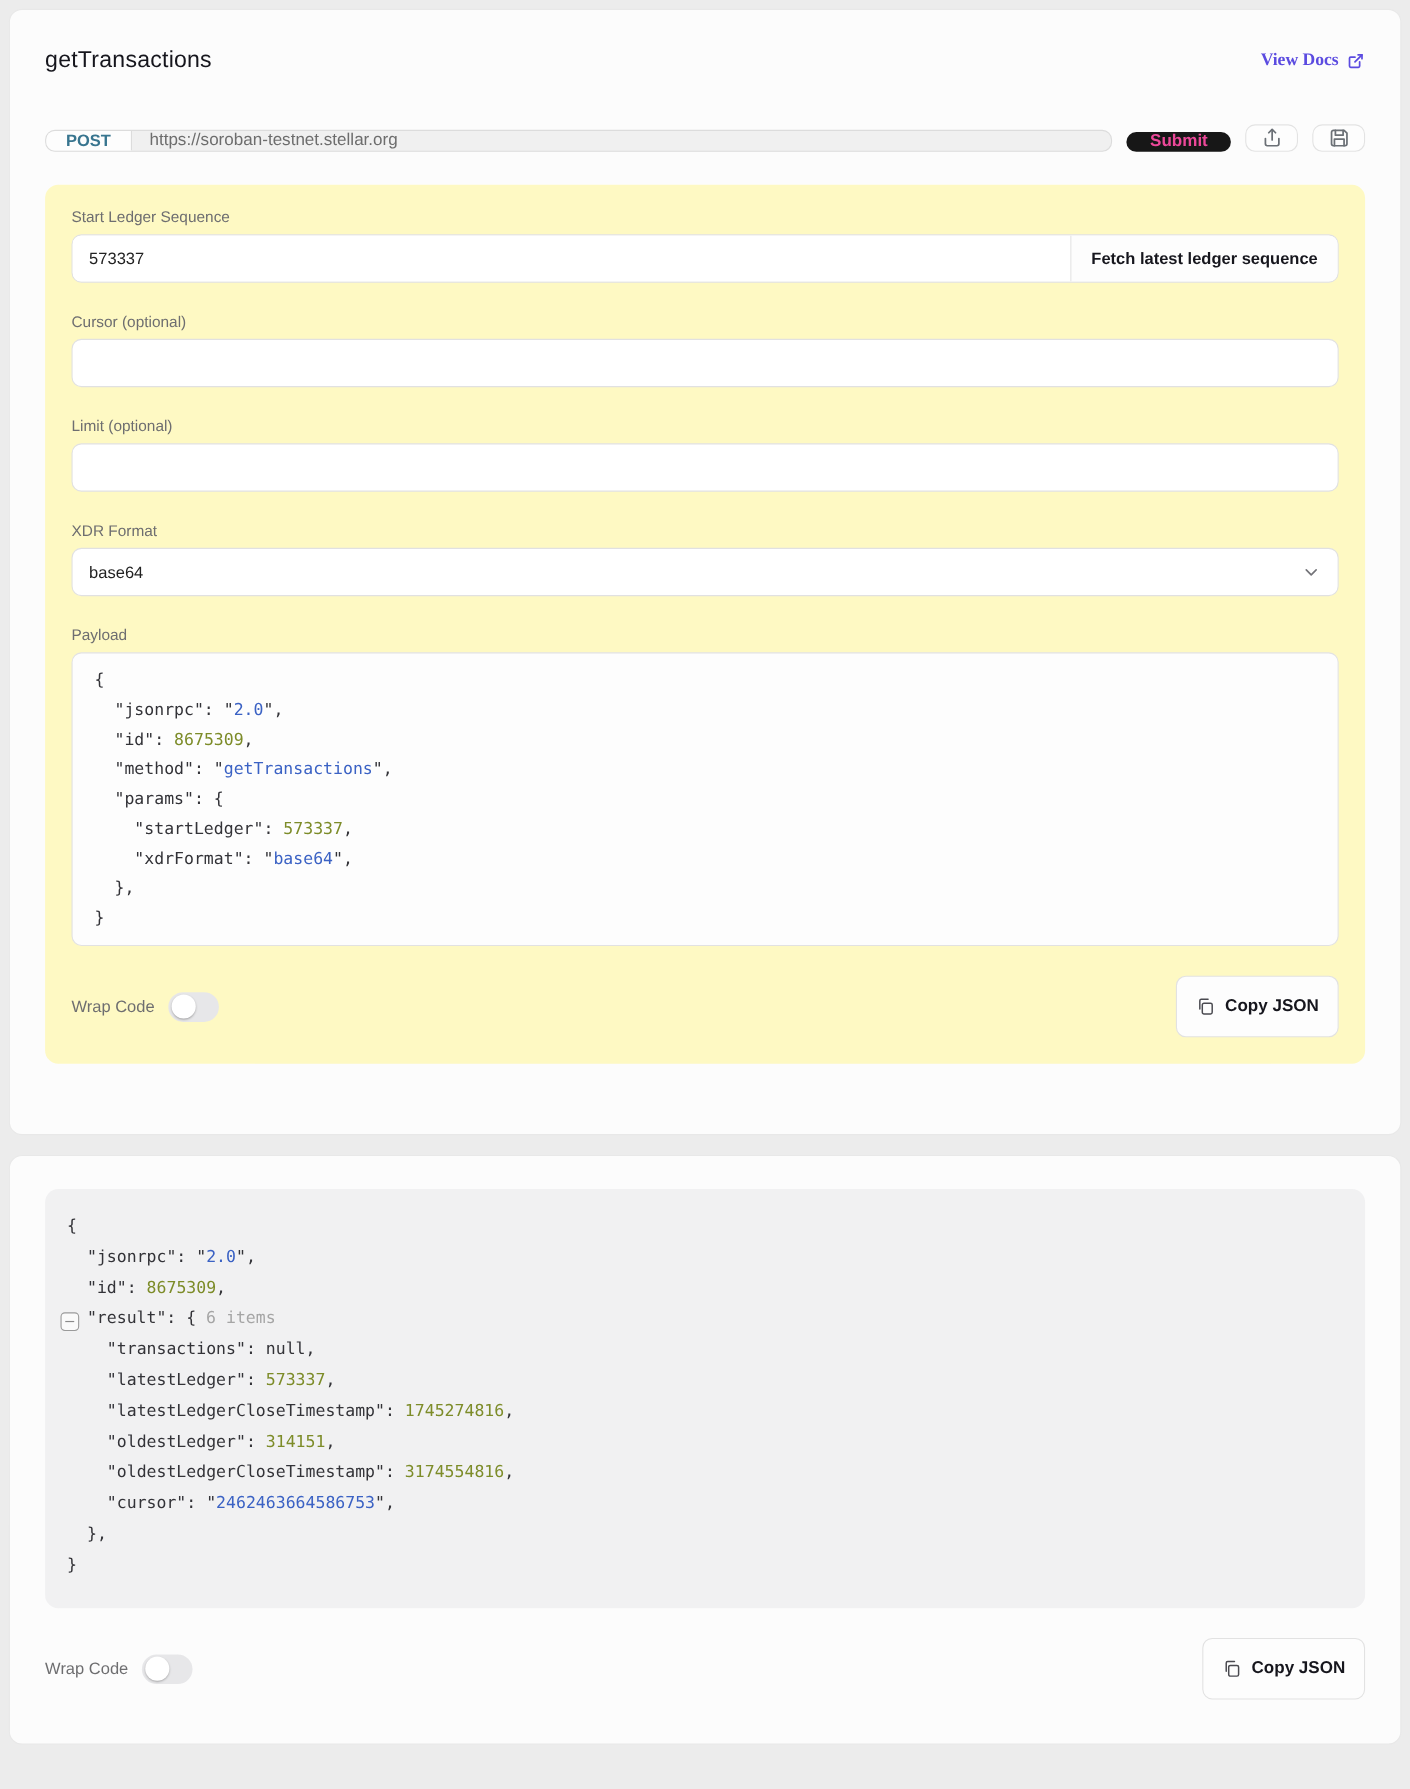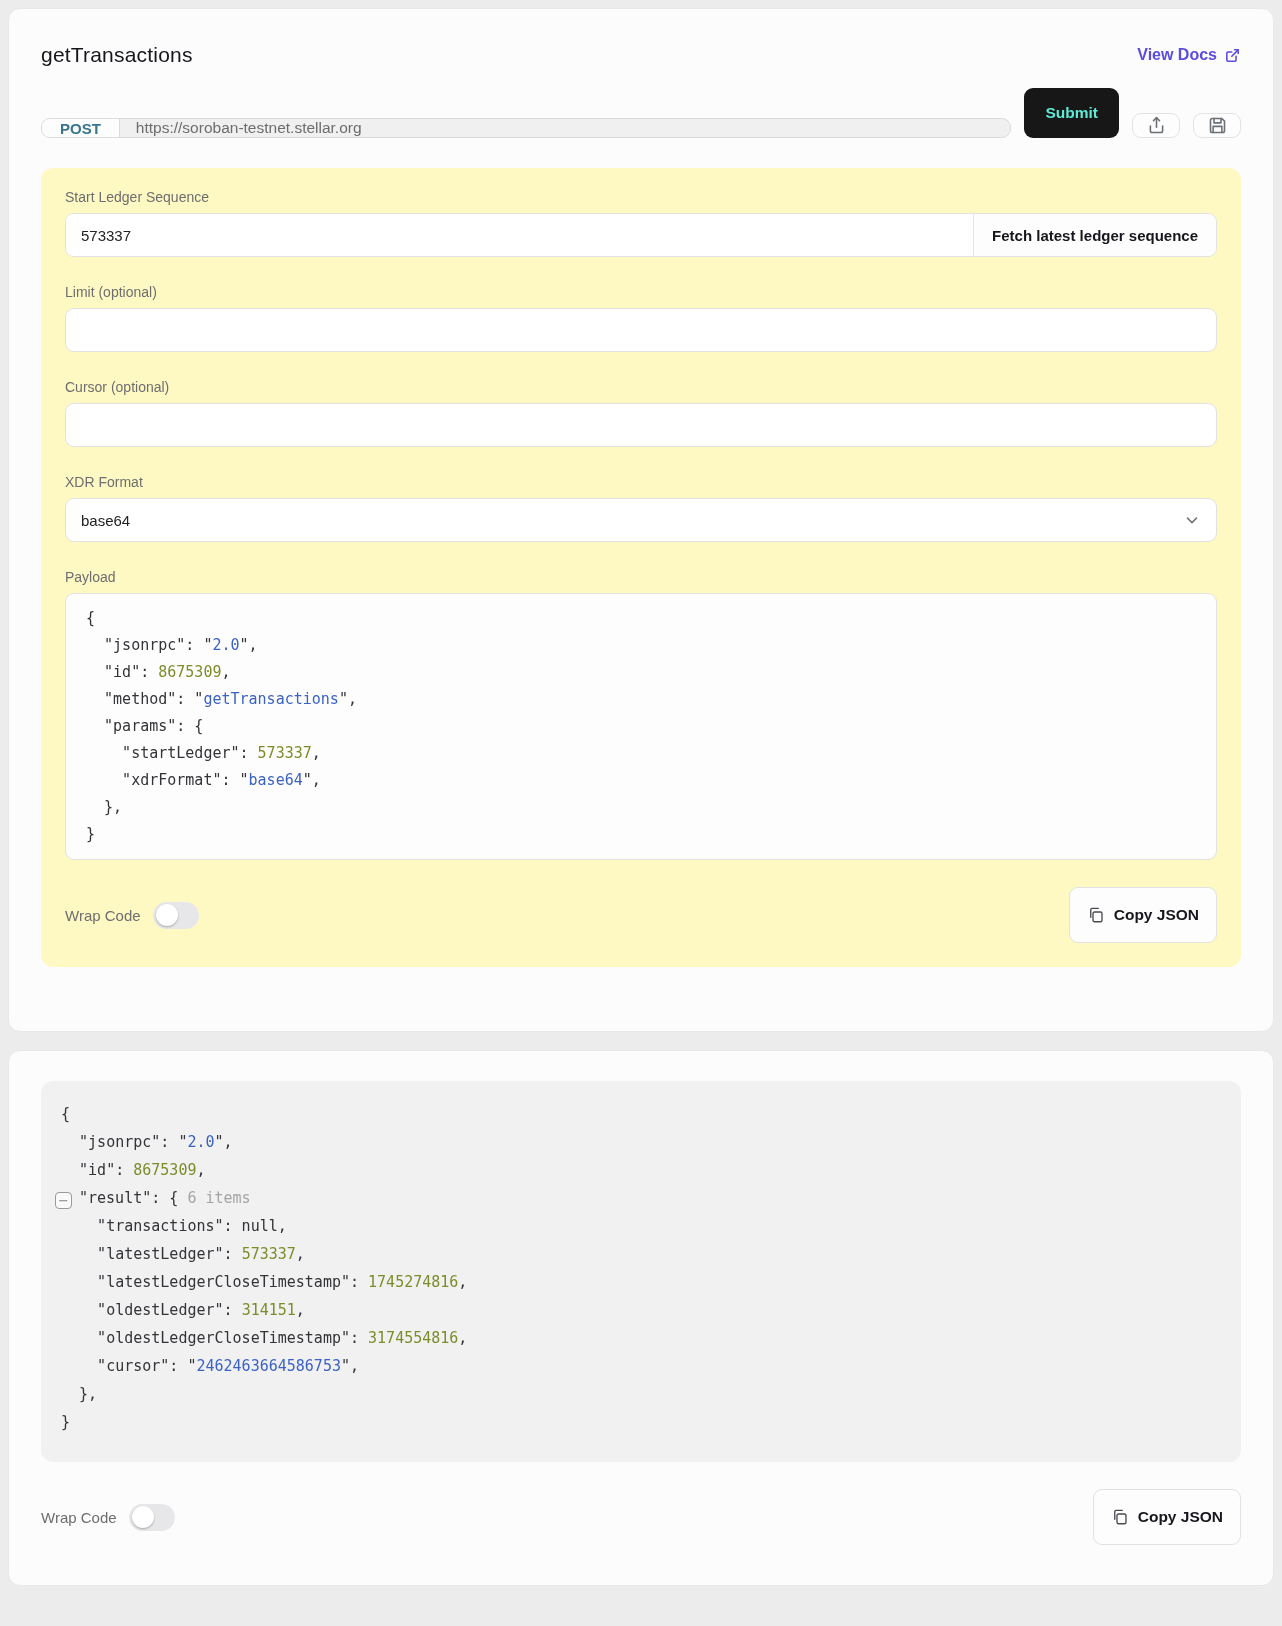--- a/index.html
+++ b/index.html
@@ -15,28 +15,28 @@
     background: #fcfcfc;
     border: 1px solid #e8e8e8;
     border-radius: 12px;
   }
   .card-request { padding: 34px 32px 64px; }
   .card-response { margin-top: 18px; padding: 30px 32px 40px; }
 
   
   .card-head { display: flex; justify-content: space-between; align-items: center; margin-bottom: 27px; }
   .page-title { margin: 0; font-size: 21px; font-weight: 500; color: #16161d; letter-spacing: .2px; }
-  .docs-link { display: inline-flex; align-items: center; gap: 7px; color: #5b4be0; font-weight: 700; font-size: 16px; text-decoration: none; cursor: pointer; }
+  .docs-link { display: inline-flex; align-items: center; gap: 7px; color: #5b4be0; font-weight: 700; font-size: 16px; text-decoration: none; cursor: pointer; font-family: Liberation Serif, serif; }
 
   
   .req-row { display: flex; gap: 13px; height: 44px; margin-bottom: 30px; align-items: flex-end; }
   .url-group { flex: 1; display: flex; border: 1px solid #dcdcdc; border-radius: 9px; overflow: hidden; background: #f0f0f0; }
   .method-badge { background: #fdfdfd; color: #38758f; font-weight: 700; font-size: 15px; padding: 0 18px; display: flex; align-items: center; border-right: 1px solid #dcdcdc; }
   .url-input { flex: 1; border: none; outline: none; background: transparent; padding: 0 16px; font-size: 15.5px; color: #6d6d6d; font-family: "Liberation Sans", sans-serif; }
-  .submit-btn { background: #171717; color: #5eead4; font-weight: 700; font-size: 15.5px; border: none; border-radius: 9px; padding: 16px 21px; cursor: pointer; font-family: "Liberation Sans", sans-serif; }
+  .submit-btn { background: #171717; color: #ec4899; font-weight: 700; font-size: 15.5px; border: none; border-radius: 9px; padding: 0 21px; cursor: pointer; font-family: "Liberation Sans", sans-serif; }
   .icon-btn { width: 48px; border: 1px solid #e3e3e3; background: #fdfdfd; border-radius: 9px; display: flex; align-items: center; justify-content: center; cursor: pointer; }
 
   
   .panel { background: #fef9c3; border-radius: 12px; padding: 21px 24px 24px; }
   .f-label { font-size: 14px; color: #6e6e70; margin-bottom: 8px; }
   .field { margin-bottom: 27px; }
   .text-input { width: 100%; height: 44px; background: #fff; border: 1px solid #e1e1e1; border-radius: 9px; font-size: 15px; color: #222; padding: 0 15px; outline: none; font-family: "Liberation Sans", sans-serif; }
   .input-group { display: flex; height: 44px; border: 1px solid #e1e1e1; border-radius: 9px; background: #fff; overflow: hidden; }
   .input-group input { flex: 1; border: none; outline: none; font-size: 15px; color: #222; padding: 0 15px; background: #fff; font-family: "Liberation Sans", sans-serif; }
   .fetch-btn { border: none; border-left: 1px solid #e4e4e4; background: #fdfdfd; font-weight: 700; font-size: 15px; color: #16161d; padding: 0 18px; cursor: pointer; font-family: "Liberation Sans", sans-serif; }
@@ -115,26 +115,26 @@
 
       <div class="field">
         <div class="f-label">Start Ledger Sequence</div>
         <div class="input-group">
           <input type="text" value="573337" style="">
           <button class="fetch-btn">Fetch latest ledger sequence</button>
         </div>
       </div>
 
       <div class="field">
+        <div class="f-label">Cursor (optional)</div>
+        <input class="text-input" type="text" value="" style="">
+      </div>
+
+      <div class="field">
         <div class="f-label">Limit (optional)</div>
-        <input class="text-input" type="text" value="" style="">
-      </div>
-
-      <div class="field">
-        <div class="f-label">Cursor (optional)</div>
         <input class="text-input" type="text" value="" style="">
       </div>
 
       <div class="field">
         <div class="f-label">XDR Format</div>
         <div class="select-box">
           <span>base64</span>
           <span style="display:inline-flex;">
             <svg width="18" height="18" viewBox="0 0 24 24" fill="none" stroke="#737378" stroke-width="2" stroke-linecap="round" stroke-linejoin="round">
                 <path d="M6 9.5l6 6 6-6"></path>

